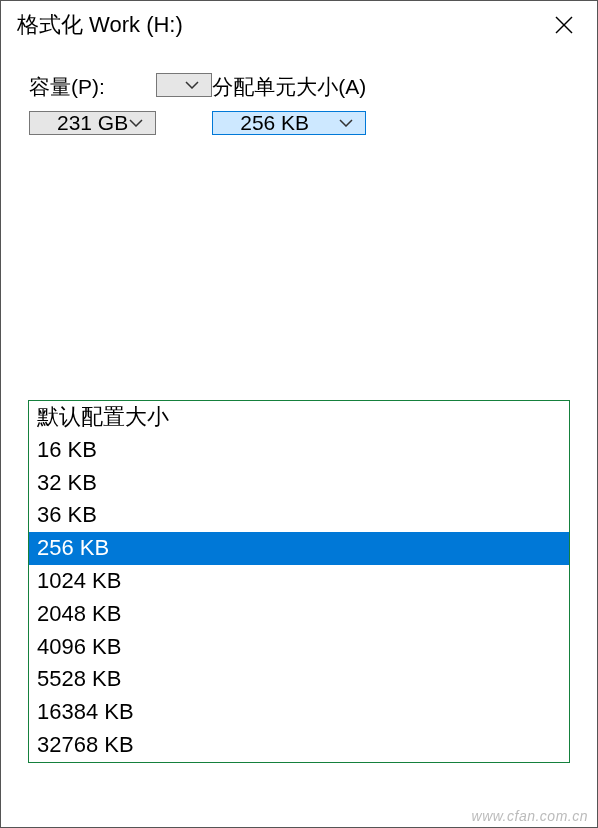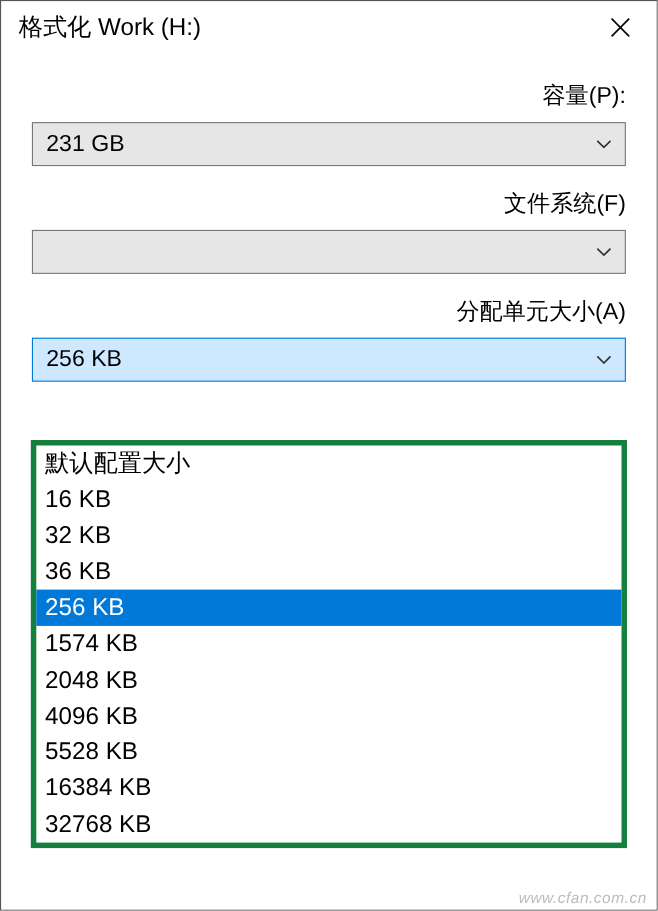--- a/index.html
+++ b/index.html
@@ -32,40 +32,39 @@
     .close-btn {
       font-size: 26px;
       font-weight: 300;
       cursor: pointer;
       padding: 0 8px;
       line-height: 1;
     }
     .content {
       padding: 24px 28px 0 28px;
       display: flex;
-      flex-direction: column;
+      flex-direction: row;
       gap: 0;
-      text-align: right;
     }
     .field-group { margin-bottom: 20px; }
     .label {
       font-size: 21px;
       color: #000;
       margin-bottom: 10px;
       display: block;
     }
     .combo {
       position: relative;
       width: 100%;
-      height: 40px;
+      height: 24px;
       background: #e6e6e6;
       border: 1px solid #777;
       display: flex;
       align-items: center;
-      padding: 0 12px;
+      padding: 0 27px;
       font-size: 21px;
       color: #000;
       cursor: pointer;
     }
     .combo .arrow {
       position: absolute;
       right: 12px;
       top: 50%;
       transform: translateY(-50%);
       pointer-events: none;
@@ -73,21 +72,21 @@
     .combo .arrow svg { display: block; }
     .combo.open {
       background: #cde8ff;
       border: 1px solid #0078d7;
     }
     .dropdown {
       position: absolute;
       left: 28px;
       right: 28px;
       top: 400px;
-      border: 5px solid #15803d;
+      border: 1px solid #15803d;
       background: #fff;
       z-index: 10;
     }
     .dropdown-item {
       font-size: 22px;
       padding: 1px 8px 1px 8px;
       color: #000;
       cursor: pointer;
       line-height: 1.4;
     }
@@ -128,21 +127,20 @@
         <span>231 GB</span>
         <span class="arrow">
           <svg width="14" height="8" viewBox="0 0 14 8">
               <polyline points="1,1 7,7 13,1" fill="none" stroke="#333" stroke-width="1.5"></polyline>
             </svg>
         </span>
       </div>
     </div>
 
     <div class="field-group">
-      <span class="label">文件系统(F)</span>
       <div class="combo">
         <span class="arrow">
           <svg width="14" height="8" viewBox="0 0 14 8">
               <polyline points="1,1 7,7 13,1" fill="none" stroke="#333" stroke-width="1.5"></polyline>
             </svg>
         </span>
       </div>
     </div>
 
     <div class="field-group">
@@ -158,21 +156,21 @@
     </div>
 
   </div>
 
   <div class="dropdown" id="alloc-dropdown">
       <div class="dropdown-item">默认配置大小</div>
       <div class="dropdown-item">16 KB</div>
       <div class="dropdown-item">32 KB</div>
       <div class="dropdown-item">36 KB</div>
       <div class="dropdown-item selected">256 KB</div>
-      <div class="dropdown-item">1574 KB</div>
+      <div class="dropdown-item">1024 KB</div>
       <div class="dropdown-item">2048 KB</div>
       <div class="dropdown-item">4096 KB</div>
       <div class="dropdown-item">5528 KB</div>
       <div class="dropdown-item">16384 KB</div>
       <div class="dropdown-item">32768 KB</div>
     </div>
 
   <div class="watermark">www.cfan.com.cn</div>
 </div>
 

